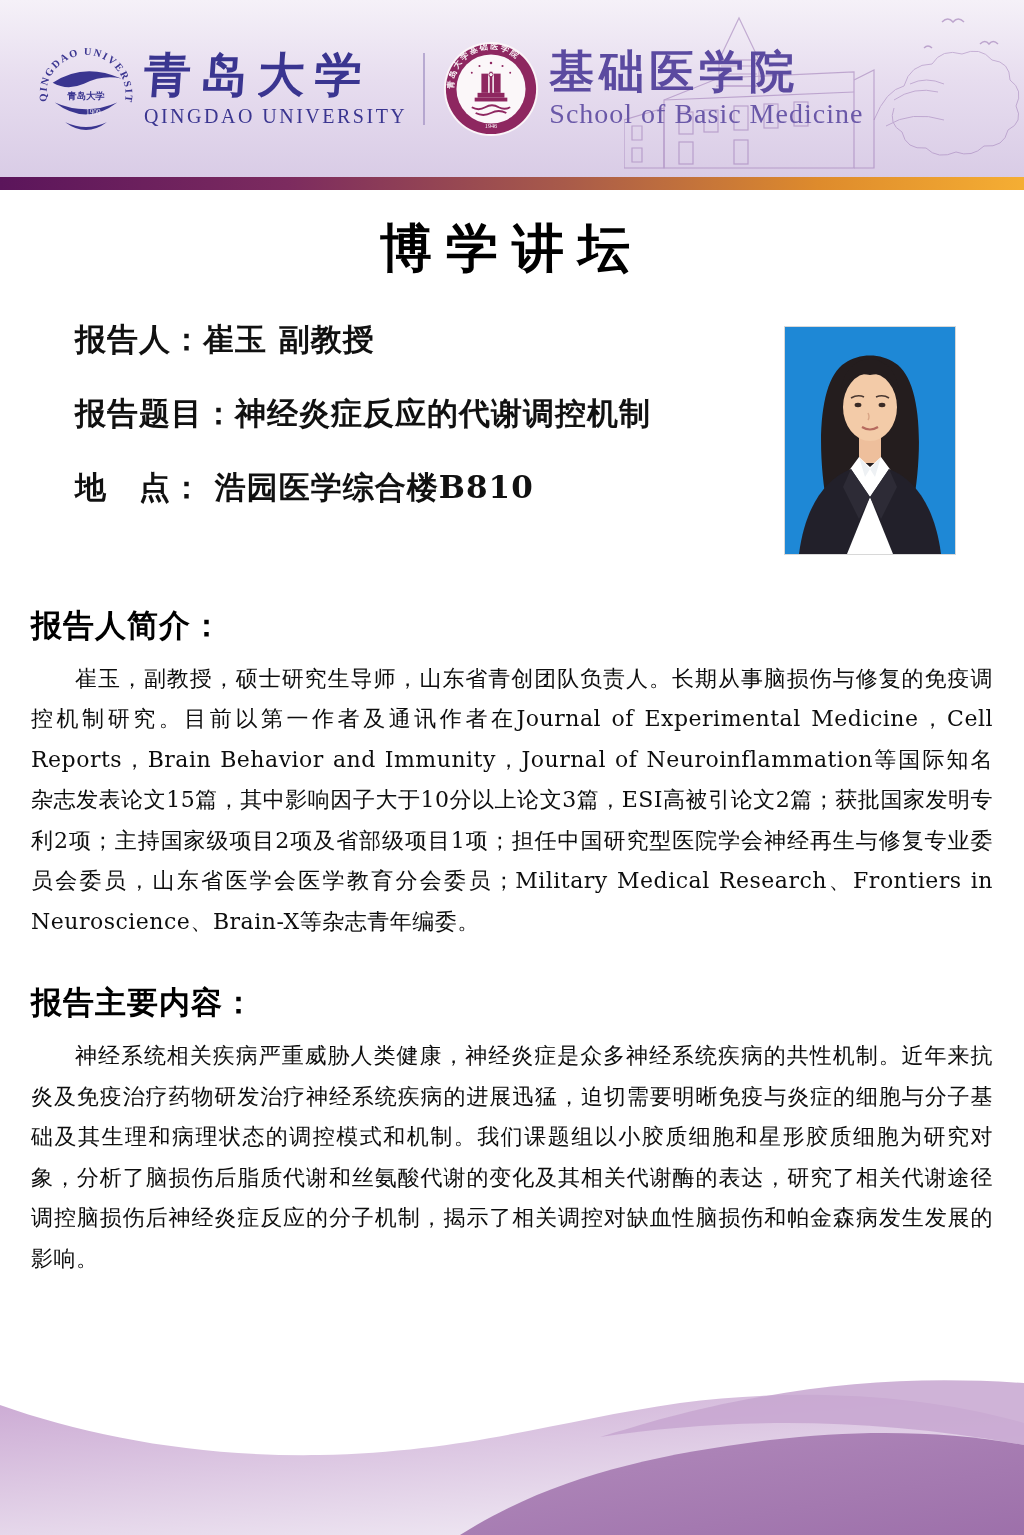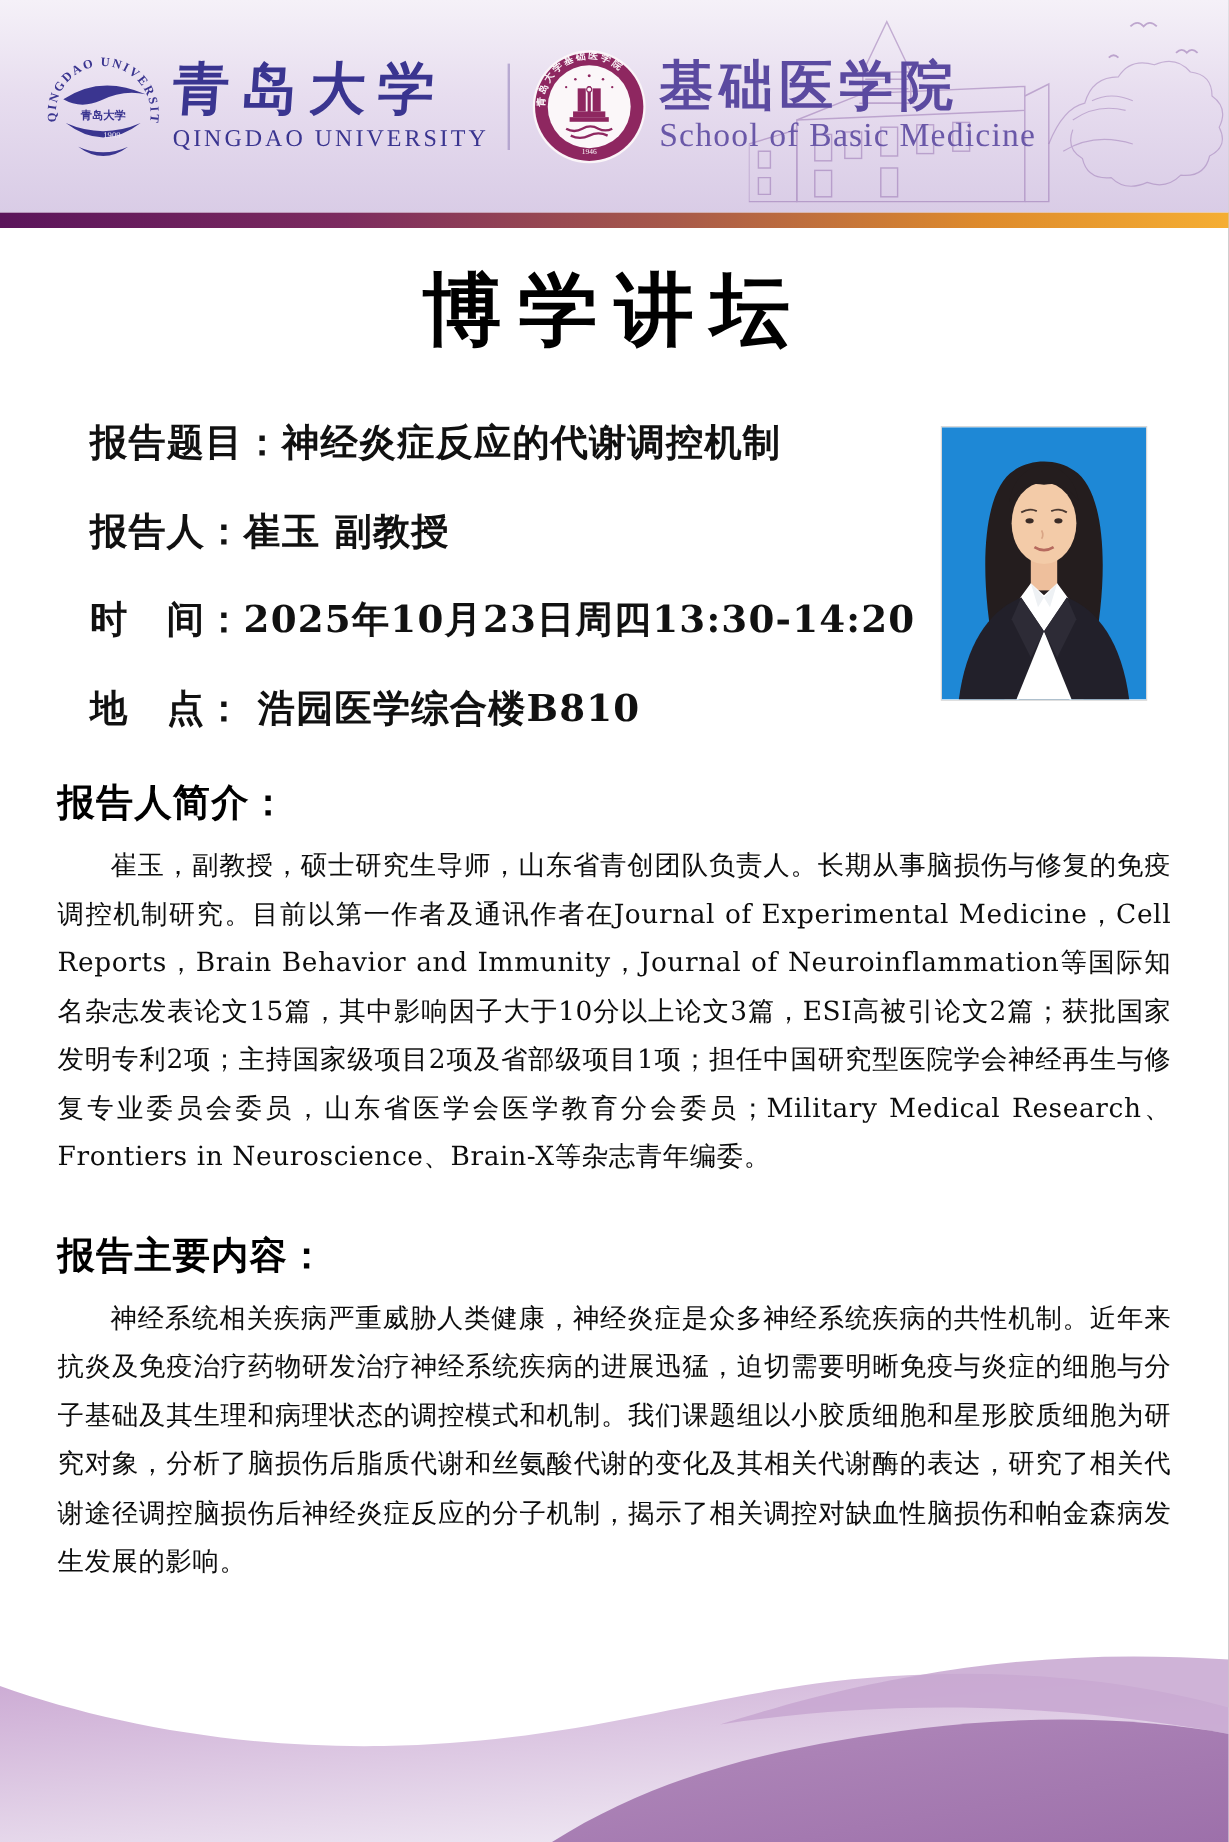--- a/index.html
+++ b/index.html
@@ -38,36 +38,36 @@
     font-size:45px;color:#5b4aa0;letter-spacing:5px;font-weight:700;
     font-family:"DejaVu Serif",serif;
   }
   .school-en{font-size:28px;color:#6a58a8;letter-spacing:1px;margin-top:6px;}
   .grad-bar{
     width:1024px;height:13px;
     background:linear-gradient(90deg,#5b155b 0%,#7c2b5f 28%,#a85a4a 55%,#de8b2c 80%,#f5ae33 100%);
   }
   
   .title{
-    margin-top:24px;text-align:center;font-size:66px;font-weight:bold;
+    margin-top:24px;text-align:center;font-size:52px;font-weight:bold;
     letter-spacing:14px;color:#000;font-family:"DejaVu Serif",serif;
   }
   
   .details-wrap{position:relative;margin-top:26px;min-height:250px;}
   .details{padding-left:75px;padding-right:250px;}
   .detail-row{
     font-size:31px;font-weight:bold;margin-bottom:32px;
     font-family:"DejaVu Serif",serif;letter-spacing:1px;white-space:nowrap;
   }
   .photo{
     position:absolute;left:785px;top:8px;width:170px;height:227px;
     box-shadow:0 0 0 1px #d8d8d8;
   }
   
-  .info-section{padding:0 48px;}
+  .info-section{padding:0 31px;}
   .sec-bio{margin-top:36px;}
   .sec-content{margin-top:40px;}
   .sec-heading{
     font-size:31px;font-weight:bold;margin:0 0 12px 0;color:#000;
     font-family:"Liberation Sans","DejaVu Sans",sans-serif;letter-spacing:1px;
   }
   .sec-body{
     margin:0;font-size:22px;line-height:40.5px;text-align:justify;
     text-indent:2em;color:#0d0d0d;letter-spacing:.5px;
     font-family:"DejaVu Serif",serif;
@@ -177,23 +177,22 @@
       </div>
     </div>
   </div>
 
   <div class="grad-bar"></div>
 
   <h1 class="title">博学讲坛</h1>
 
   <div class="details-wrap">
     <div class="details">
+      <div class="detail-row"><span>报告人：</span><span>崔玉 副教授</span></div>
       <div class="detail-row"><span>报告题目：</span><span>神经炎症反应的代谢调控机制</span></div>
-      <div class="detail-row"><span>报告人：</span><span>崔玉 副教授</span></div>
-      <div class="detail-row"><span>时　间：</span><span>2025年10月23日周四13:30-14:20</span></div>
       <div class="detail-row"><span>地　点：</span><span> 浩园医学综合楼B810</span></div>
     </div>
 
     <svg class="photo" viewBox="0 0 170 227">
       <rect width="170" height="227" fill="#1e88d6"></rect>
 
       <path d="M44,190 C30,120 34,52 60,36 C74,26 96,26 110,36 C136,52 140,120 126,190
                C120,205 112,215 106,227 L64,227 C58,215 50,205 44,190 Z" fill="#241d1e"></path>
 
       <rect x="74" y="106" width="22" height="30" fill="#eebf9c"></rect>

